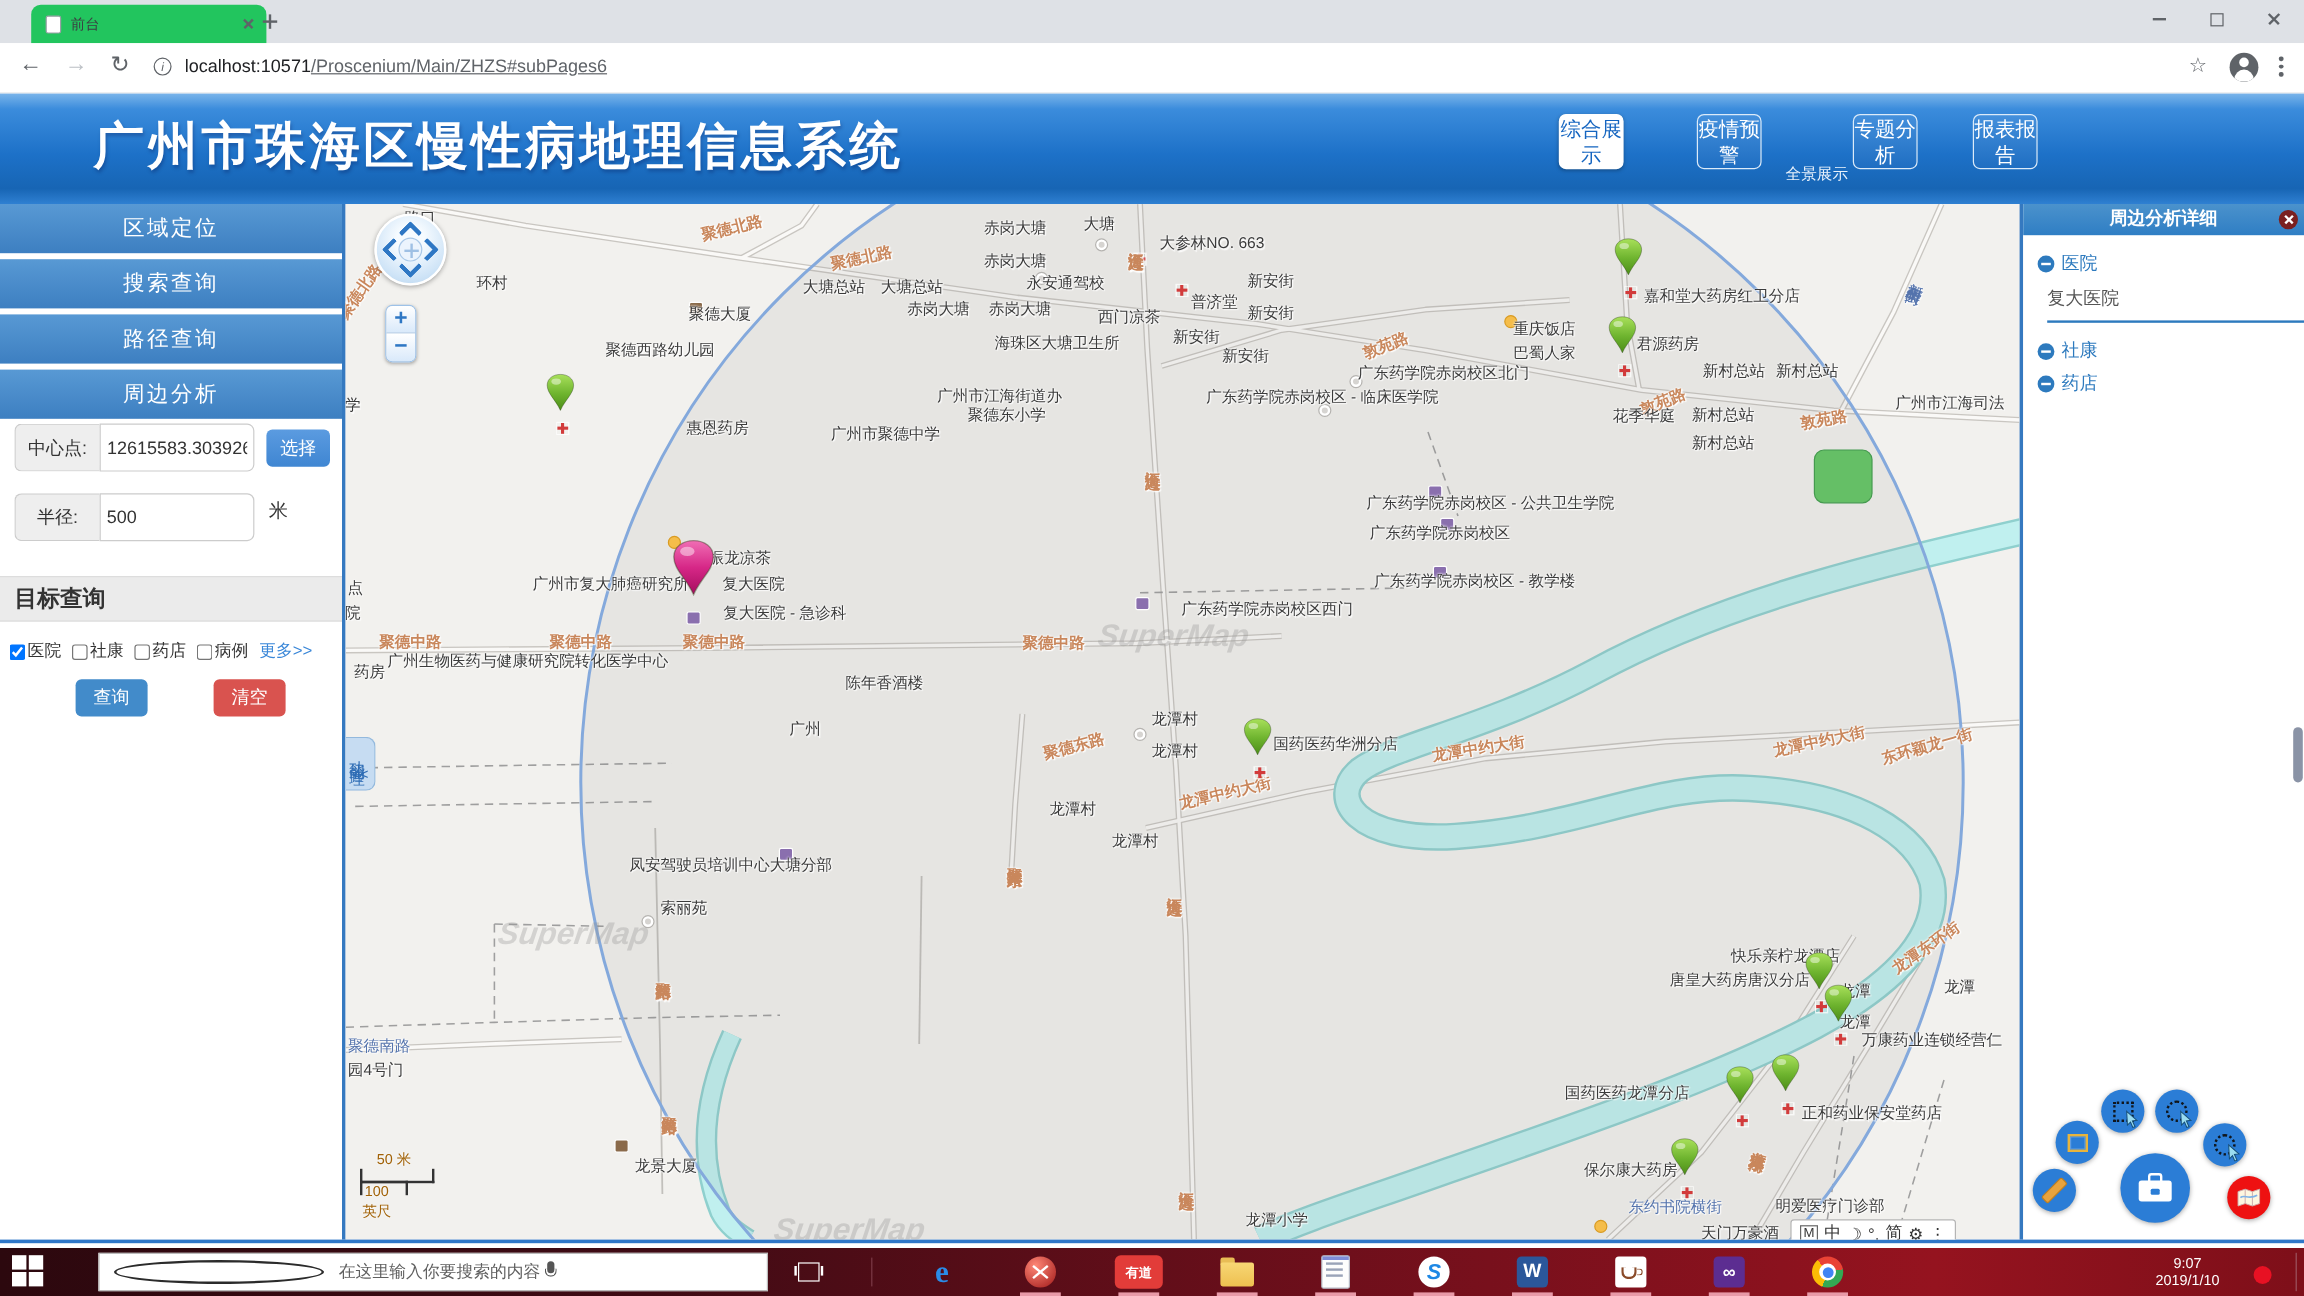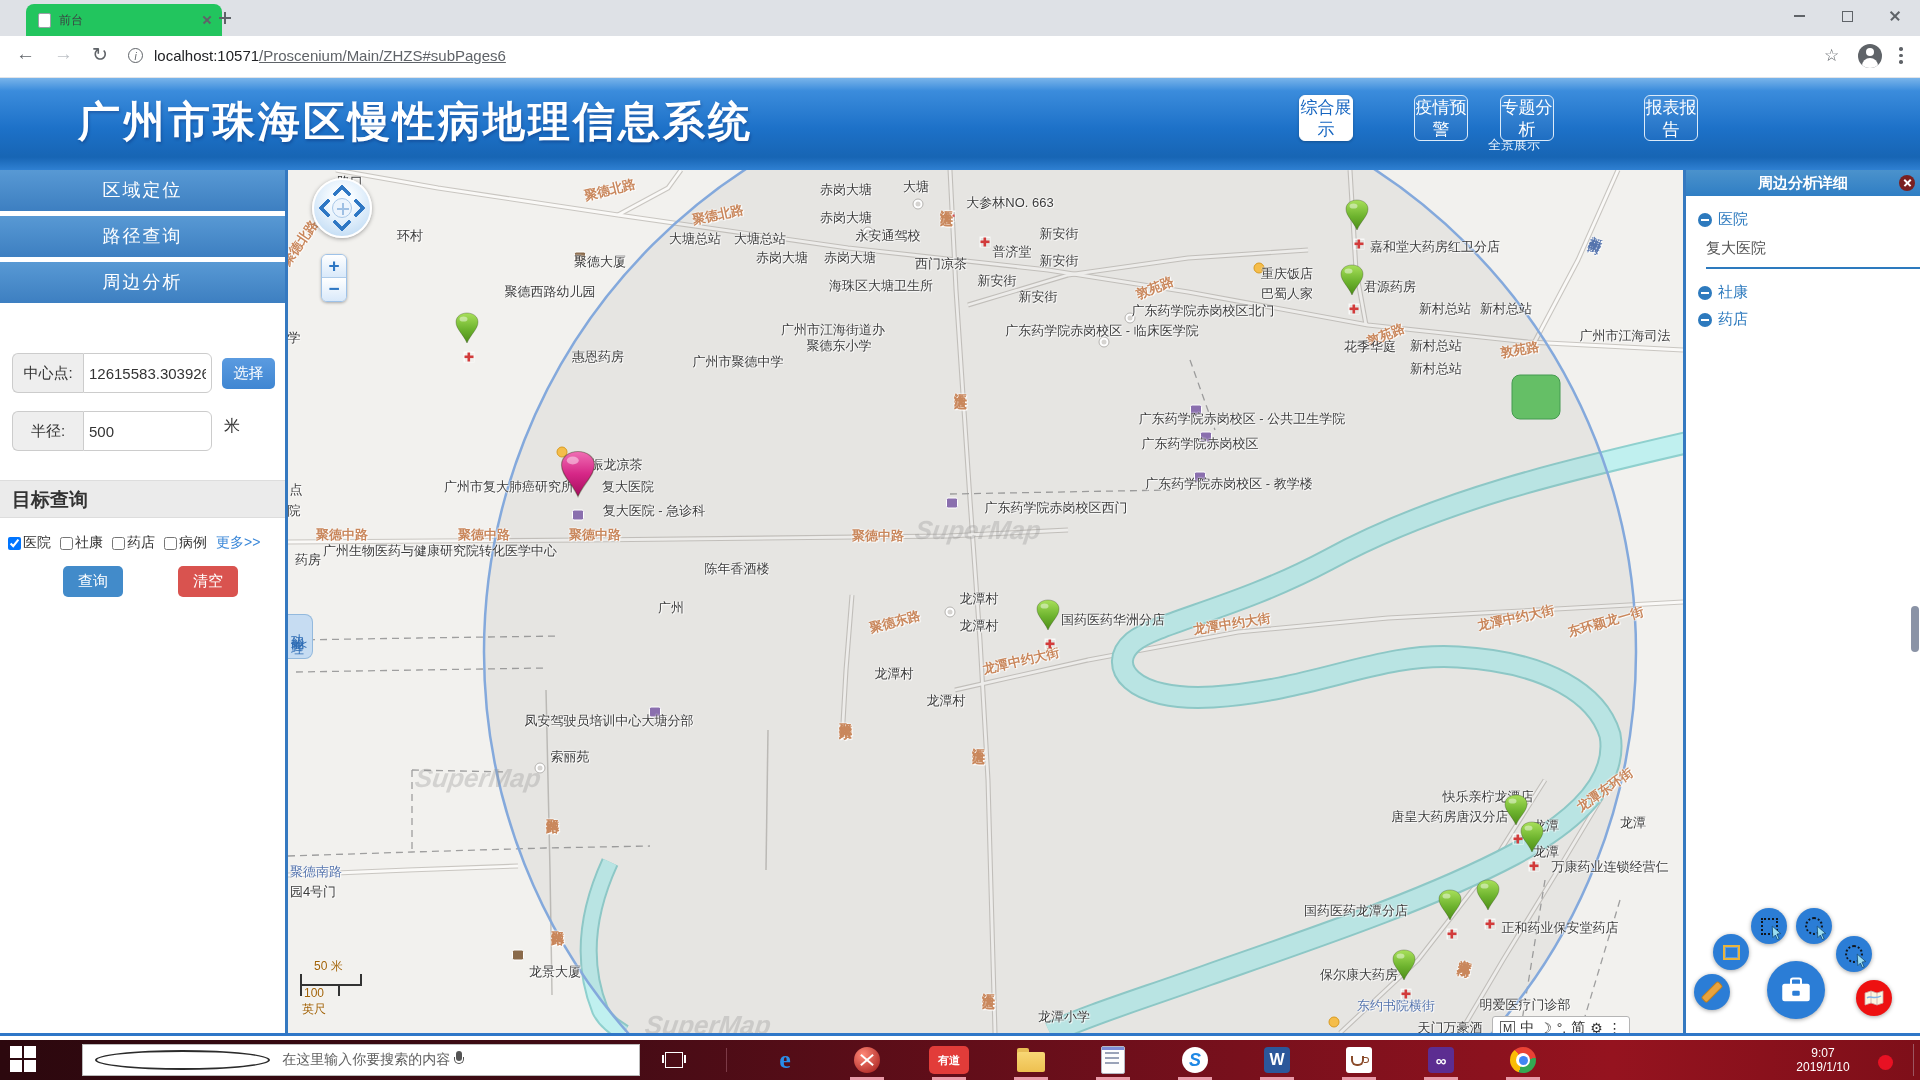--- a/index.html
+++ b/index.html
@@ -215,28 +215,29 @@
         <i></i>
       </span>
   </div>
 
   <div class="appheader">
     <div class="apptitle">广州市珠海区慢性病地理信息系统</div>
     <div class="hsub">全景展示</div>
     <div id="hnav">
         <div class="hnav on" style="left: 1299px;">综合展示</div>
         <div class="hnav off" style="left: 1414px;">疫情预警</div>
-        <div class="hnav off" style="left: 1500px;">专题分析</div>
+        <div class="hnav off" style="left: 1544px;">专题分析</div>
         <div class="hnav off" style="left: 1644px;">报表报告</div>
       </div>
   </div>
 
   <div class="sidebar">
     <div id="smenu">
         <div class="smenu">区域定位</div>
+        <div class="smenu">搜索查询</div>
         <div class="smenu">路径查询</div>
         <div class="smenu">周边分析</div>
       </div>
     <div class="igroup" style="top:183px;">
       <div class="iaddon">中心点:</div>
       <input value="12615583.30392625" style="">
     </div>
     <button class="btn selbtn">选择</button>
     <div class="igroup" style="top:241px;">
       <div class="iaddon">半径:</div>

